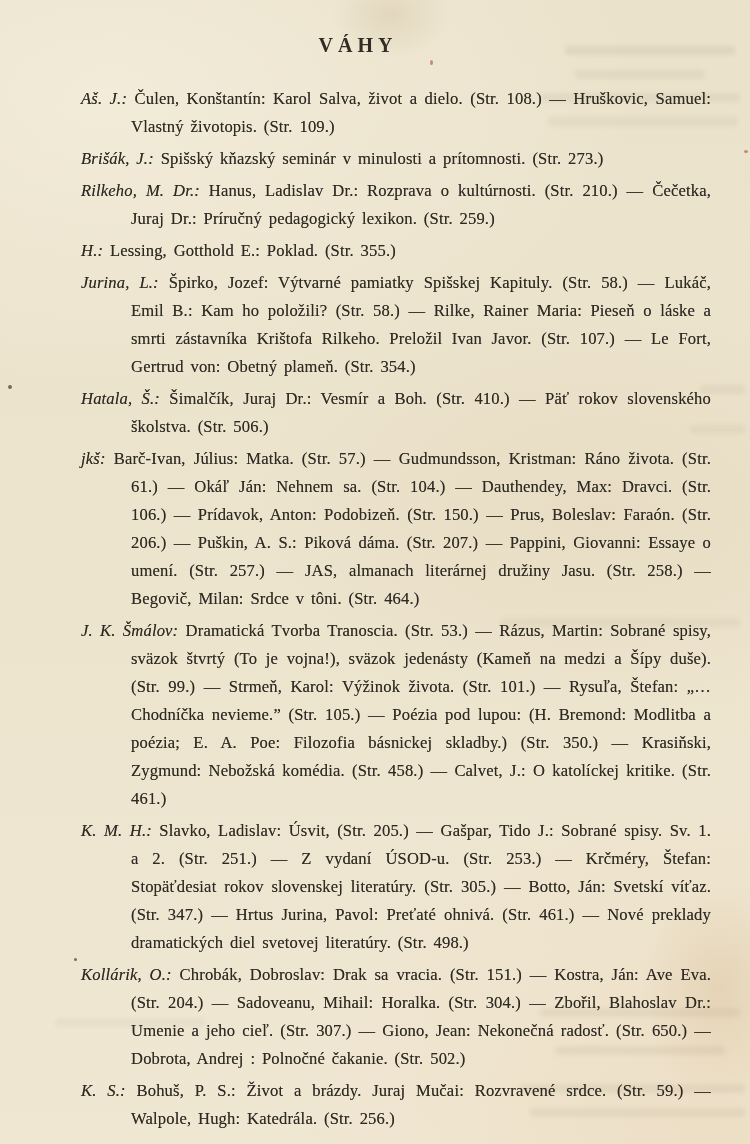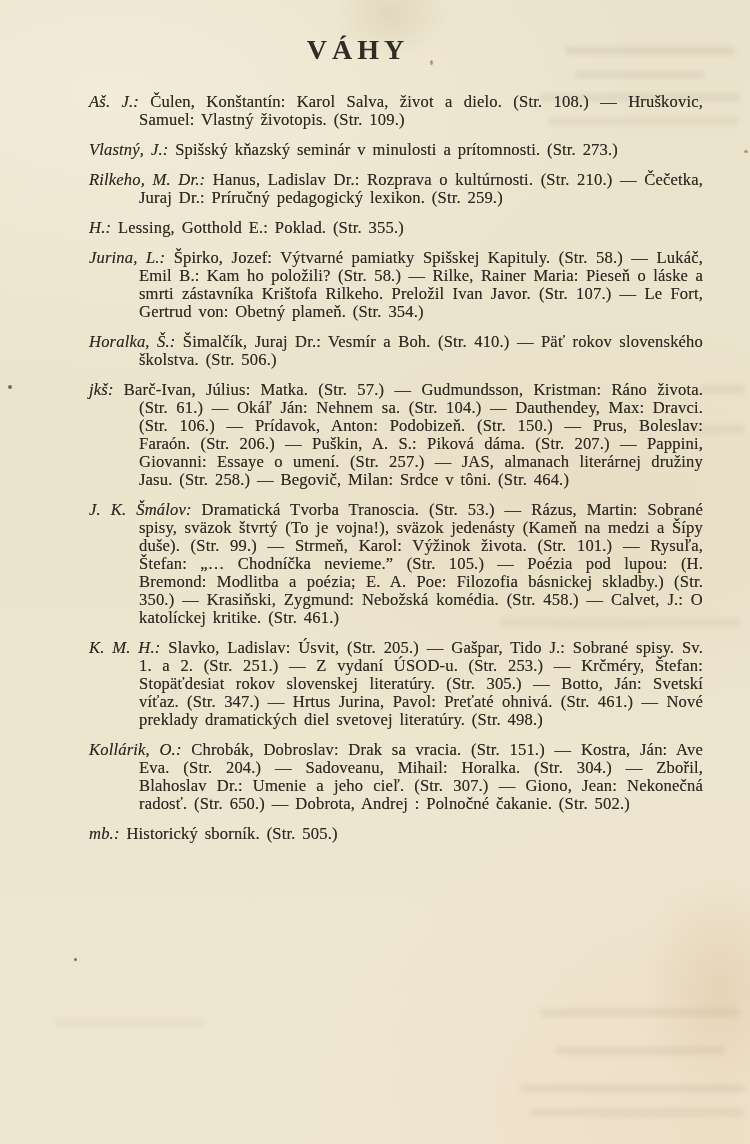--- a/index.html
+++ b/index.html
@@ -12,31 +12,31 @@
       radial-gradient(ellipse 900px 500px at 15% 8%, rgba(255,252,240,.35), transparent 60%),
       radial-gradient(ellipse 700px 600px at 95% 100%, rgba(235,215,185,.5), transparent 60%),
       radial-gradient(ellipse 500px 300px at 80% 45%, rgba(210,190,150,.18), transparent 70%),
       linear-gradient(180deg,#ebe2cb 0%, #ede4ce 55%, #f0e7d3 100%);
     font-family:"Liberation Serif","DejaVu Serif",serif;
     color:#2e2a23;
   }
   .title{
     position:absolute;top:34px;left:0;width:716px;
     margin:0;text-align:center;
-    font-size:28px;font-weight:bold;letter-spacing:5px;
+    font-size:20px;font-weight:bold;letter-spacing:5px;
     color:#312d26;
   }
   .entries{
     position:absolute;top:81px;left:77px;width:638px;
   }
   .entry{
-    margin:12px;
+    margin:4px;
     padding-left:50px;text-indent:-50px;
     text-align:justify;
-    font-size:16.6px;line-height:18px;
+    font-size:16.6px;line-height:28px;
     word-spacing:2.5px;letter-spacing:.15px;
     text-shadow:0 0 .4px rgba(46,42,35,.55);
   }
   .entry .lead{font-style:italic;}
   .ghost{
     position:absolute;background:#8d8166;opacity:.12;
     filter:blur(2.2px);border-radius:3px;height:9px;
   }
   .speck{position:absolute;border-radius:50%;}
   .speck.dark{background:#4a443a;opacity:.75;}
@@ -65,25 +65,26 @@
   <div class="stain" style="left:330px;top:-30px;width:120px;height:90px;background:radial-gradient(ellipse,rgba(190,170,130,.25),transparent 70%);"></div>
   <div class="speck dark" style="left:8px;top:385px;width:4px;height:4px;"></div>
   <div class="speck dark" style="left:74px;top:958px;width:3px;height:3px;"></div>
   <div class="speck red" style="left:430px;top:60px;width:3px;height:5px;"></div>
   <div class="speck red" style="left:744px;top:150px;width:4px;height:3px;"></div>
 
   <h1 class="title">VÁHY</h1>
 
   <div class="entries">
       <p class="entry"><span class="lead">Aš. J.:</span> <span>Čulen, Konštantín: Karol Salva, život a dielo. (Str. 108.) — Hruškovic, Samuel: Vlastný životopis. (Str. 109.)</span></p>
-      <p class="entry"><span class="lead">Vlastný, J.:</span> <span>Spišský kňazský seminár v minulosti a prítomnosti. (Str. 273.)</span></p>
+      <p class="entry"><span class="lead">Brišák, J.:</span> <span>Spišský kňazský seminár v minulosti a prítomnosti. (Str. 273.)</span></p>
       <p class="entry"><span class="lead">Rilkeho, M. Dr.:</span> <span>Hanus, Ladislav Dr.: Rozprava o kultúrnosti. (Str. 210.) — Čečetka, Juraj Dr.: Príručný pedagogický lexikon. (Str. 259.)</span></p>
       <p class="entry"><span class="lead">H.:</span> <span>Lessing, Gotthold E.: Poklad. (Str. 355.)</span></p>
       <p class="entry"><span class="lead">Jurina, L.:</span> <span>Špirko, Jozef: Výtvarné pamiatky Spišskej Kapituly. (Str. 58.) — Lukáč, Emil B.: Kam ho položili? (Str. 58.) — Rilke, Rainer Maria: Pieseň o láske a smrti zástavníka Krištofa Rilkeho. Preložil Ivan Javor. (Str. 107.) — Le Fort, Gertrud von: Obetný plameň. (Str. 354.)</span></p>
-      <p class="entry"><span class="lead">Horalka, Š.:</span> <span>Šimalčík, Juraj Dr.: Vesmír a Boh. (Str. 410.) — Päť rokov slovenského školstva. (Str. 506.)</span></p>
+      <p class="entry"><span class="lead">Hatala, Š.:</span> <span>Šimalčík, Juraj Dr.: Vesmír a Boh. (Str. 410.) — Päť rokov slovenského školstva. (Str. 506.)</span></p>
       <p class="entry"><span class="lead">jkš:</span> <span>Barč-Ivan, Július: Matka. (Str. 57.) — Gudmundsson, Kristman: Ráno života. (Str. 61.) — Okáľ Ján: Nehnem sa. (Str. 104.) — Dauthendey, Max: Dravci. (Str. 106.) — Prídavok, Anton: Podobizeň. (Str. 150.) — Prus, Boleslav: Faraón. (Str. 206.) — Puškin, A. S.: Piková dáma. (Str. 207.) — Pappini, Giovanni: Essaye o umení. (Str. 257.) — JAS, almanach literárnej družiny Jasu. (Str. 258.) — Begovič, Milan: Srdce v tôni. (Str. 464.)</span></p>
       <p class="entry"><span class="lead">J. K. Šmálov:</span> <span>Dramatická Tvorba Tranoscia. (Str. 53.) — Rázus, Martin: Sobrané spisy, sväzok štvrtý (To je vojna!), sväzok jedenásty (Kameň na medzi a Šípy duše). (Str. 99.) — Strmeň, Karol: Výžinok života. (Str. 101.) — Rysuľa, Štefan: „… Chodníčka nevieme.” (Str. 105.) — Poézia pod lupou: (H. Bremond: Modlitba a poézia; E. A. Poe: Filozofia básnickej skladby.) (Str. 350.) — Krasiňski, Zygmund: Nebožská komédia. (Str. 458.) — Calvet, J.: O katolíckej kritike. (Str. 461.)</span></p>
       <p class="entry"><span class="lead">K. M. H.:</span> <span>Slavko, Ladislav: Úsvit, (Str. 205.) — Gašpar, Tido J.: Sobrané spisy. Sv. 1. a 2. (Str. 251.) — Z vydaní ÚSOD-u. (Str. 253.) — Krčméry, Štefan: Stopäťdesiat rokov slovenskej literatúry. (Str. 305.) — Botto, Ján: Svetskí víťaz. (Str. 347.) — Hrtus Jurina, Pavol: Preťaté ohnivá. (Str. 461.) — Nové preklady dramatických diel svetovej literatúry. (Str. 498.)</span></p>
       <p class="entry"><span class="lead">Kollárik, O.:</span> <span>Chrobák, Dobroslav: Drak sa vracia. (Str. 151.) — Kostra, Ján: Ave Eva. (Str. 204.) — Sadoveanu, Mihail: Horalka. (Str. 304.) — Zbořil, Blahoslav Dr.: Umenie a jeho cieľ. (Str. 307.) — Giono, Jean: Nekonečná radosť. (Str. 650.) — Dobrota, Andrej : Polnočné čakanie. (Str. 502.)</span></p>
+      <p class="entry"><span class="lead">K. S.:</span> <span>Bohuš, P. S.: Život a brázdy. Juraj Mučai: Rozvravené srdce. (Str. 59.) — Walpole, Hugh: Katedrála. (Str. 256.)</span></p>
       <p class="entry"><span class="lead">mb.:</span> <span>Historický sborník. (Str. 505.)</span></p>
     </div>
 
 </div>
 
 </body></html>

